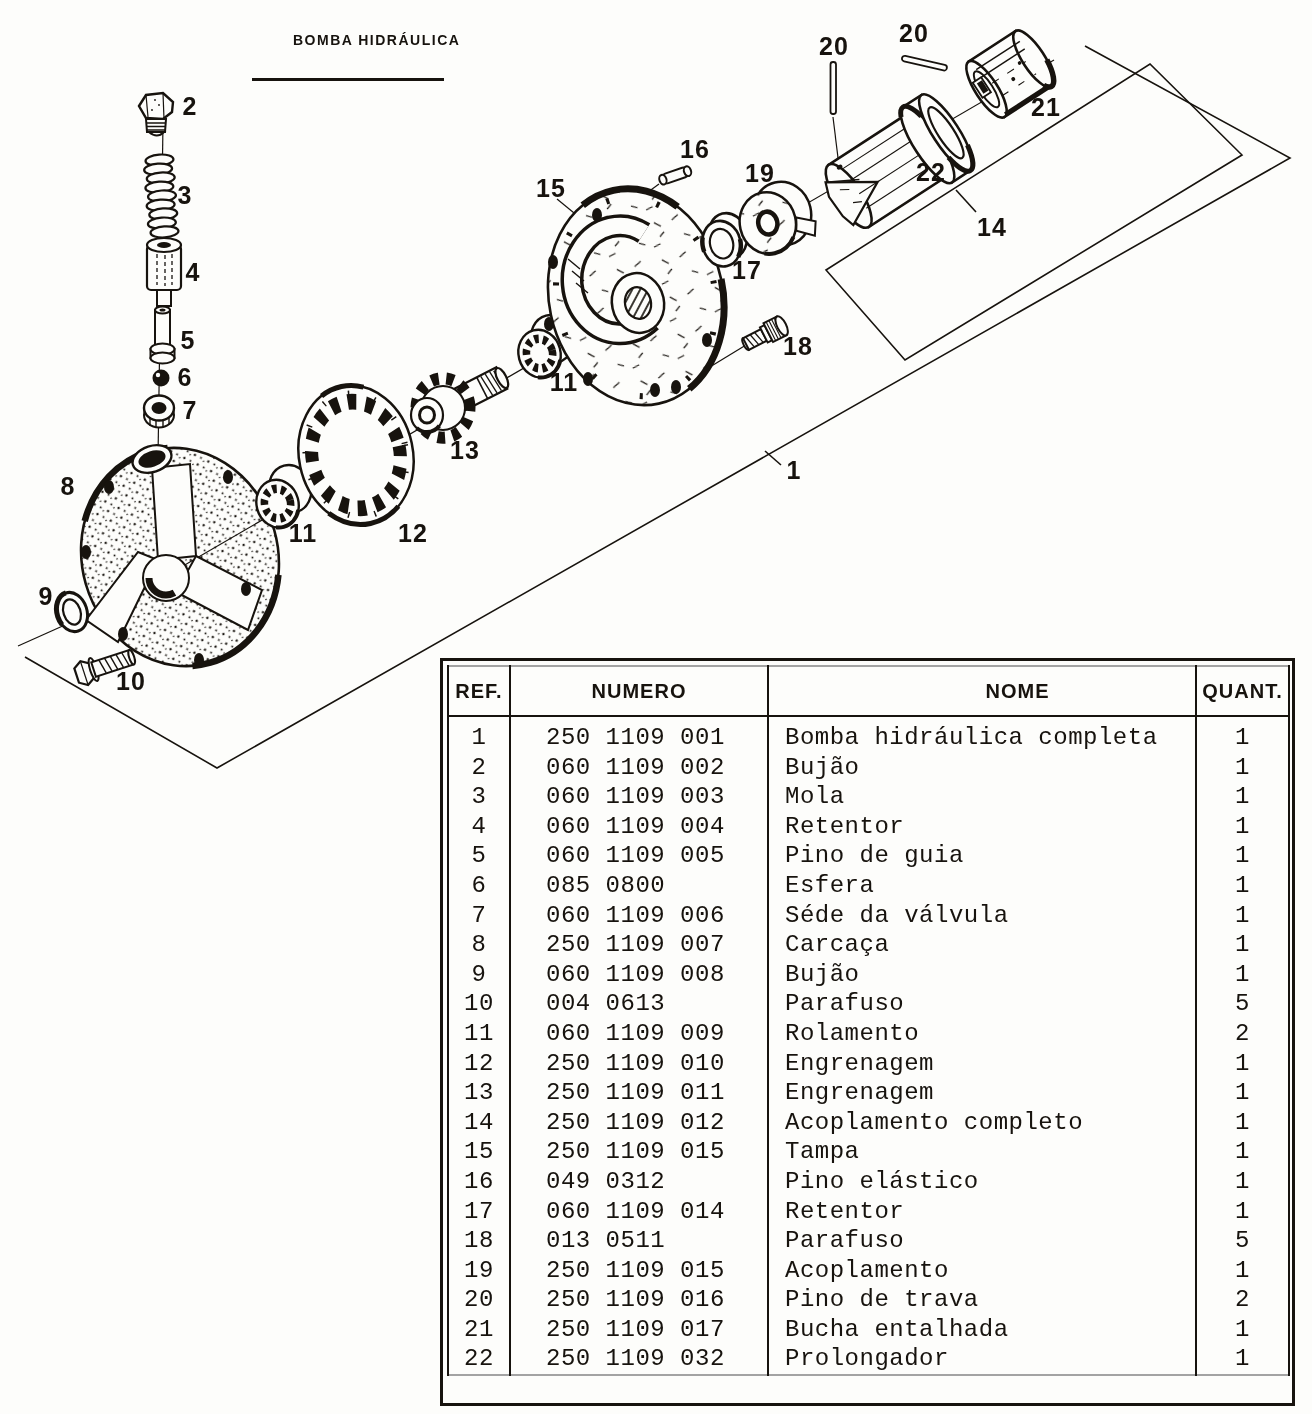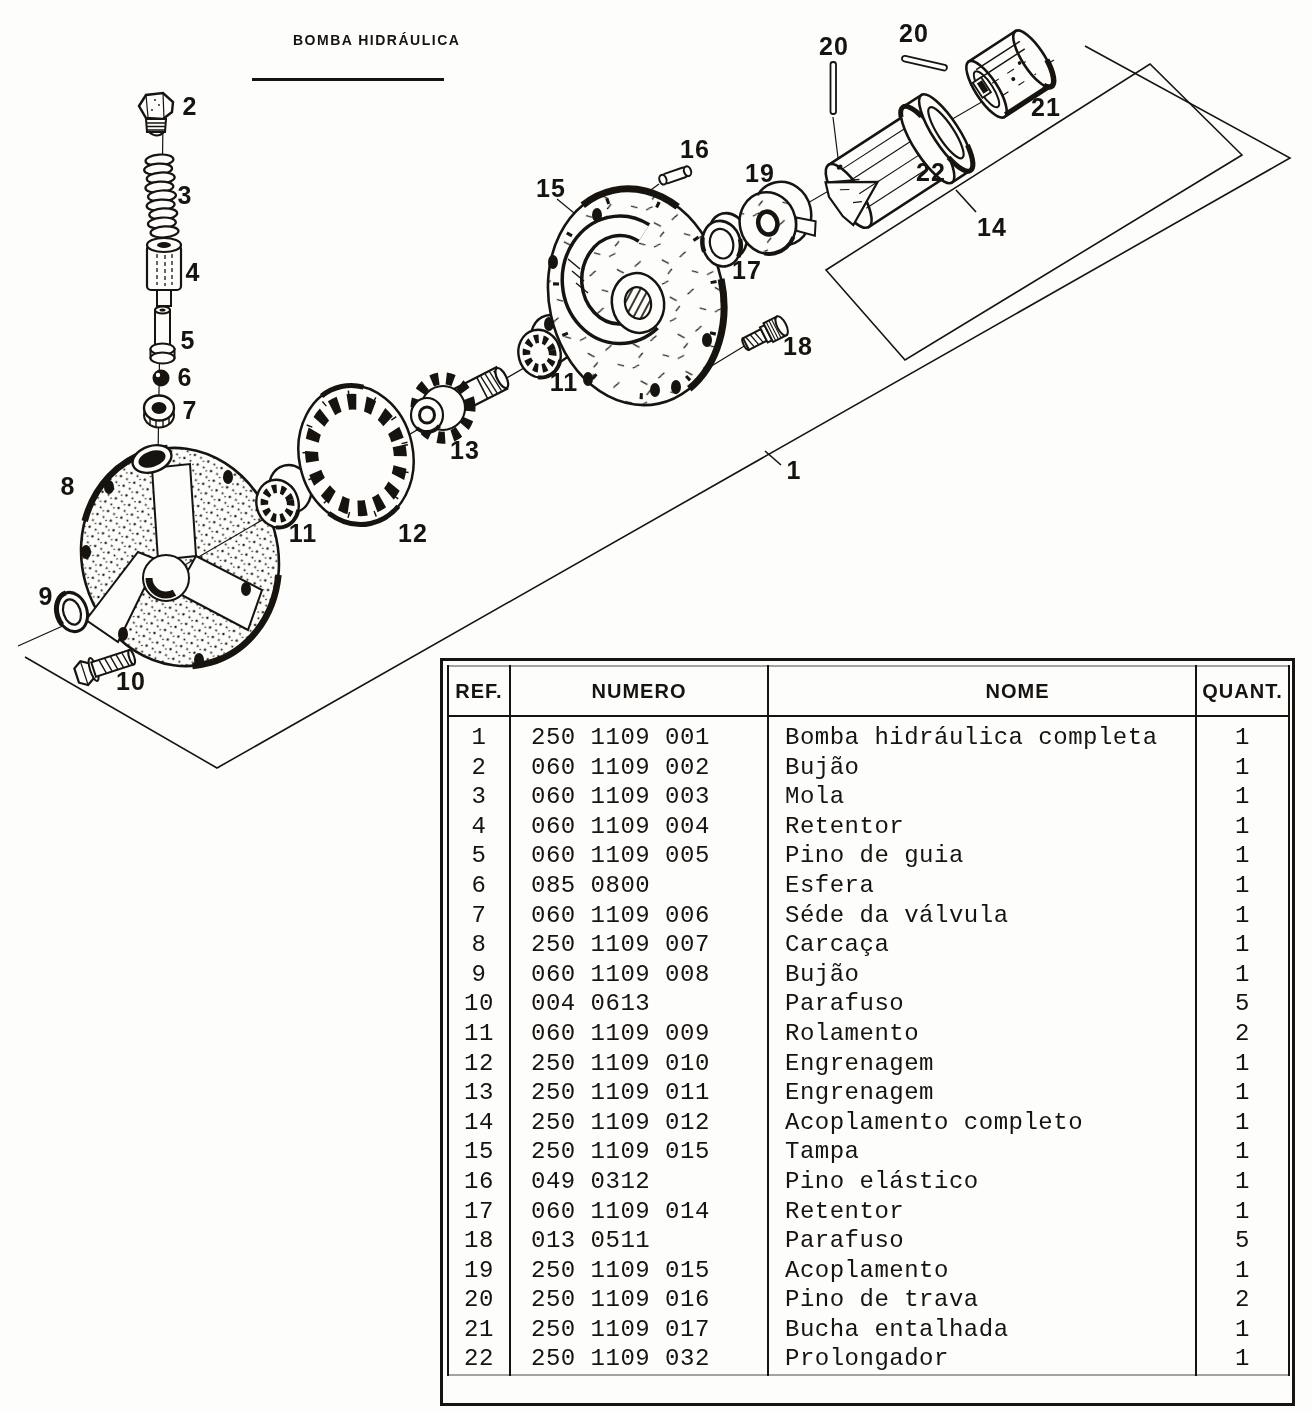--- a/index.html
+++ b/index.html
@@ -38,21 +38,21 @@
     font-family:"Liberation Sans",sans-serif;text-align:center;vertical-align:middle;
   }
   table.parts th.h2{text-align:center;padding-left:72px;border-radius:6px;}
   table.parts td{
     border-left:2px solid #17130e;border-right:2px solid #17130e;
     font-family:"Liberation Mono",monospace;font-size:24px;letter-spacing:0.5px;
     line-height:29.6px;height:29.6px;white-space:nowrap;overflow:hidden;
     vertical-align:middle;padding:0;
   }
   table.parts td.c0{text-align:center;}
-  table.parts td.c1{padding-left:20px;}
+  table.parts td.c1{padding-left:35px;}
   table.parts td.c2{padding-left:16px;}
   table.parts td.c3{text-align:center;}
   table.parts tbody tr:first-child td{padding-top:6px;}
 </style>
 </head>
 <body>
 
 <div class="page">
 
   <svg class="diagram-svg" width="1312" height="1414" viewBox="0 0 1312 1414">

